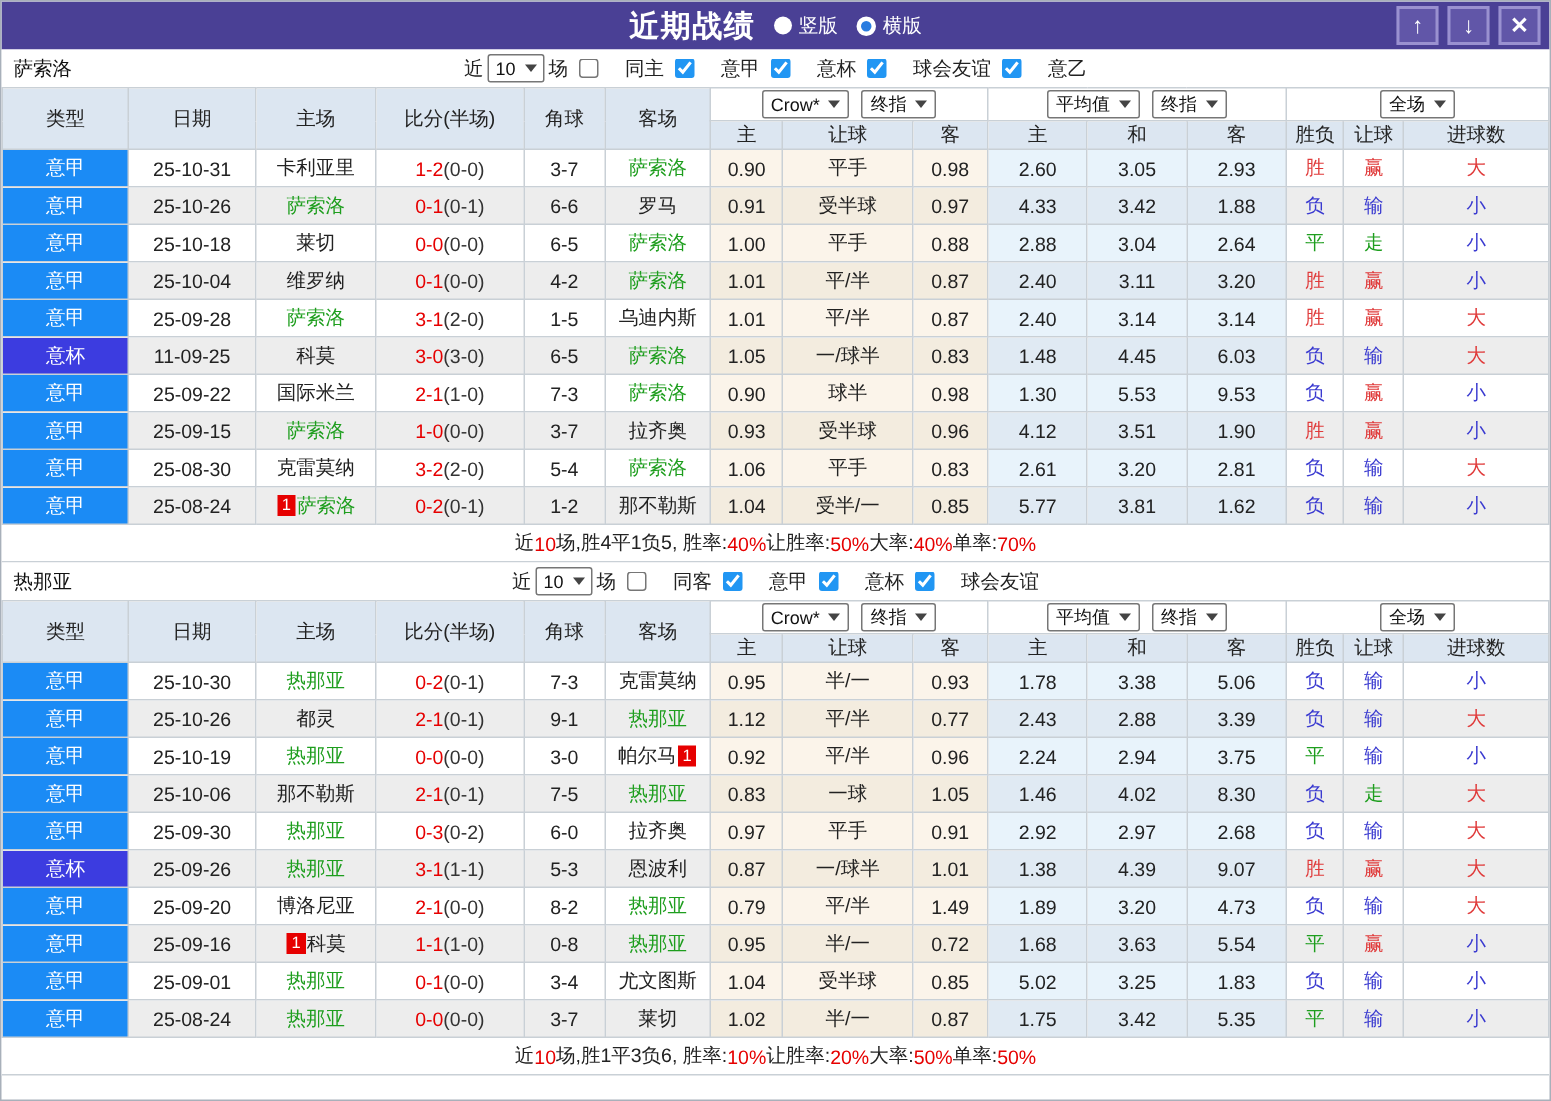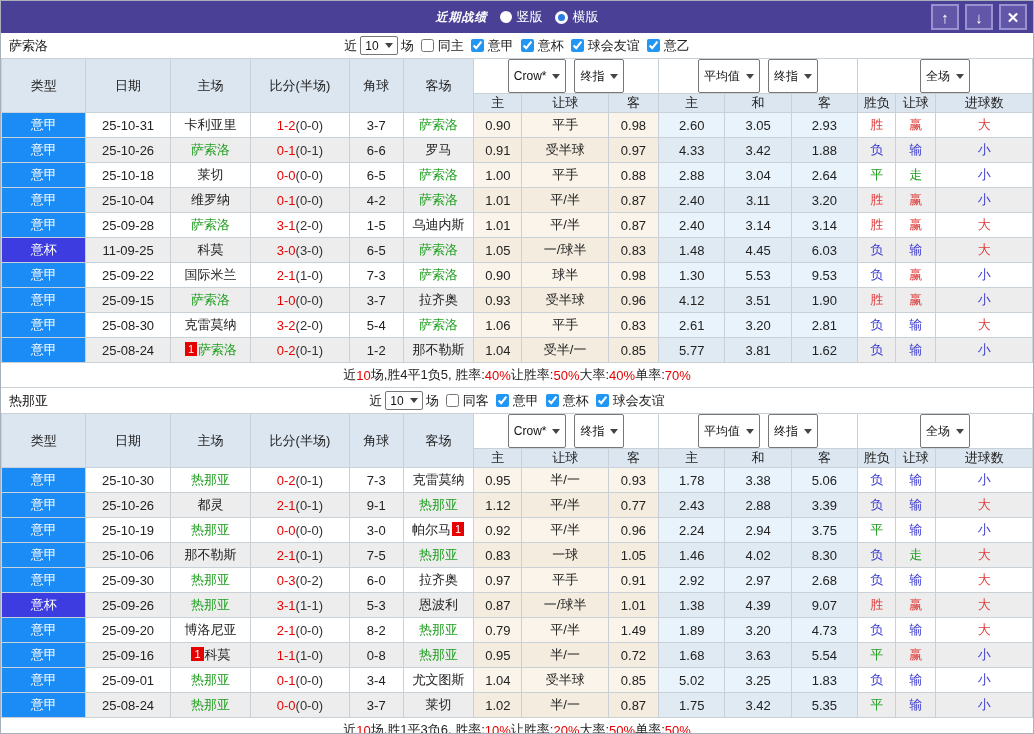--- a/index.html
+++ b/index.html
@@ -3,39 +3,39 @@
 <meta charset="utf-8">
 <style>
   * { box-sizing: border-box; }
   html,body { margin:0; padding:0; background:#fff; }
   body { font-family:"Liberation Sans","DejaVu Sans",sans-serif; }
   .app { width:1034px; height:734px; border:1px solid #a8b0ba; overflow:hidden; background:#fff; }
 
   
   .titlebar { height:32px; background:var(--titlebar-bg,#4a4095); display:flex; align-items:center; position:relative; }
   .titlebar-center { flex:1; display:flex; justify-content:center; align-items:center; gap:12px; color:#fff; }
-  .tb-title { font-weight:bold; font-size:12px; letter-spacing:1px;font-style:italic; }
+  .tb-title { font-weight:bold; font-size:20px; letter-spacing:1px; }
   .radio-opt { display:flex; align-items:center; gap:5px; font-size:13px; cursor:pointer; color:#fff; }
   .radio-dot { width:12px; height:12px; border-radius:50%; background:#fff; }
   .radio-ring { width:13px; height:13px; border-radius:50%; border:3px solid #fff; background:#2a7de0; }
   .tb-buttons { position:absolute; right:6px; top:3px; display:flex; gap:6px; }
   .tb-btn { width:28px; height:26px; background:var(--btn-bg,#6156a8); border:2px solid var(--btn-border,#9a91d0);
             color:#fff; font-size:15px; font-weight:bold; display:flex; align-items:center; justify-content:center;
             cursor:pointer; padding:0; line-height:1; }
 
   
   .filter-row { height:25px; display:flex; align-items:center; position:relative; font-size:13px; color:#222; background:#fff; }
   .team-name { position:absolute; left:8px; font-size:13px; color:#111; }
   .filter-controls { margin:0 auto; display:flex; align-items:center; gap:3px; }
-  .cb { display:flex; align-items:center; gap:3px; cursor:pointer; }
+  .cb { display:flex; align-items:center; gap:17px; cursor:pointer; }
   .cb input { width:13px; height:13px; accent-color:var(--checkbox-blue,#2196f3); margin:0 1px 0 4px; }
 
   
   .fake-select { display:inline-flex; align-items:center; justify-content:space-between; gap:6px;
-                 border:1px solid #767676; border-radius:2px; background:#fff; padding:16px 5px;
+                 border:1px solid #767676; border-radius:2px; background:#fff; padding:3px 5px;
                  font-size:12px; height:19px; cursor:pointer; color:#111; }
   .fake-select.sm { padding:1px 4px; }
   .chev { width:0; height:0; border-left:4px solid transparent; border-right:4px solid transparent; border-top:5px solid #444; }
 
   
   table.matches { border-collapse:collapse; table-layout:fixed; width:1032px; font-size:13px; }
   table.matches th, table.matches td { border:1px solid #c9d0d6; text-align:center; padding:0 2px;
       overflow:hidden; white-space:nowrap; }
   thead th { background:var(--header-bg,#dce6f1); font-weight:normal; color:#222; height:19px; }
   thead tr.group-row th { height:22px; }

